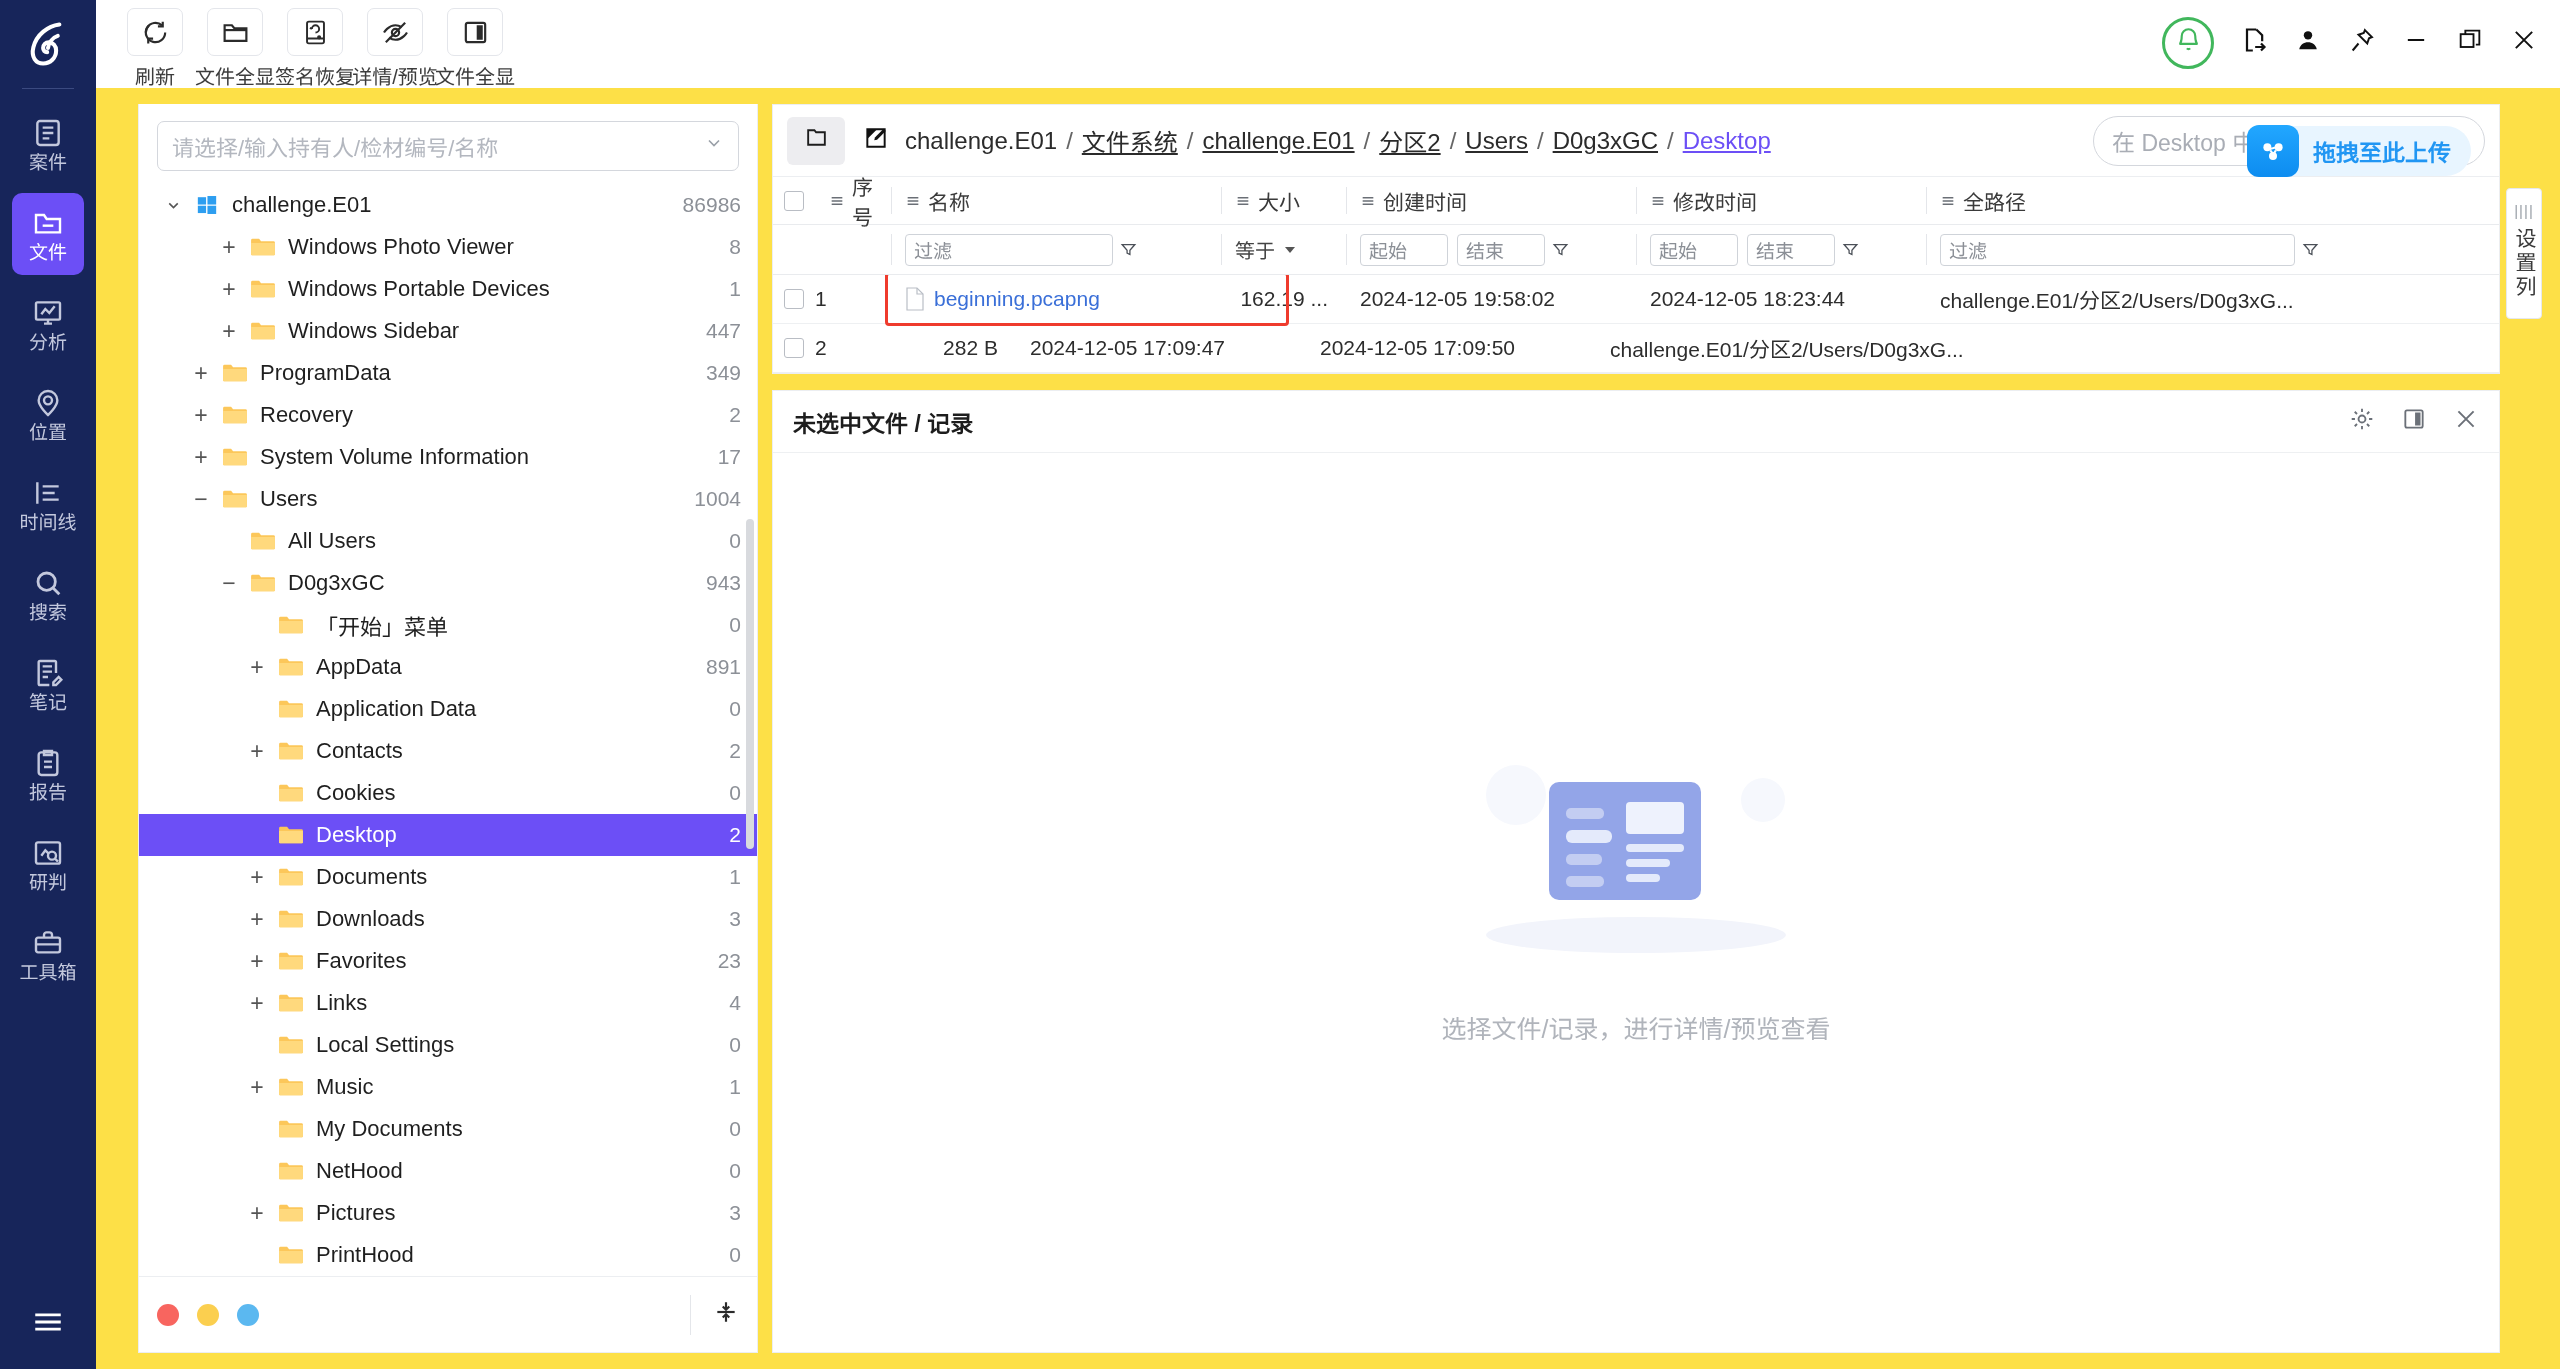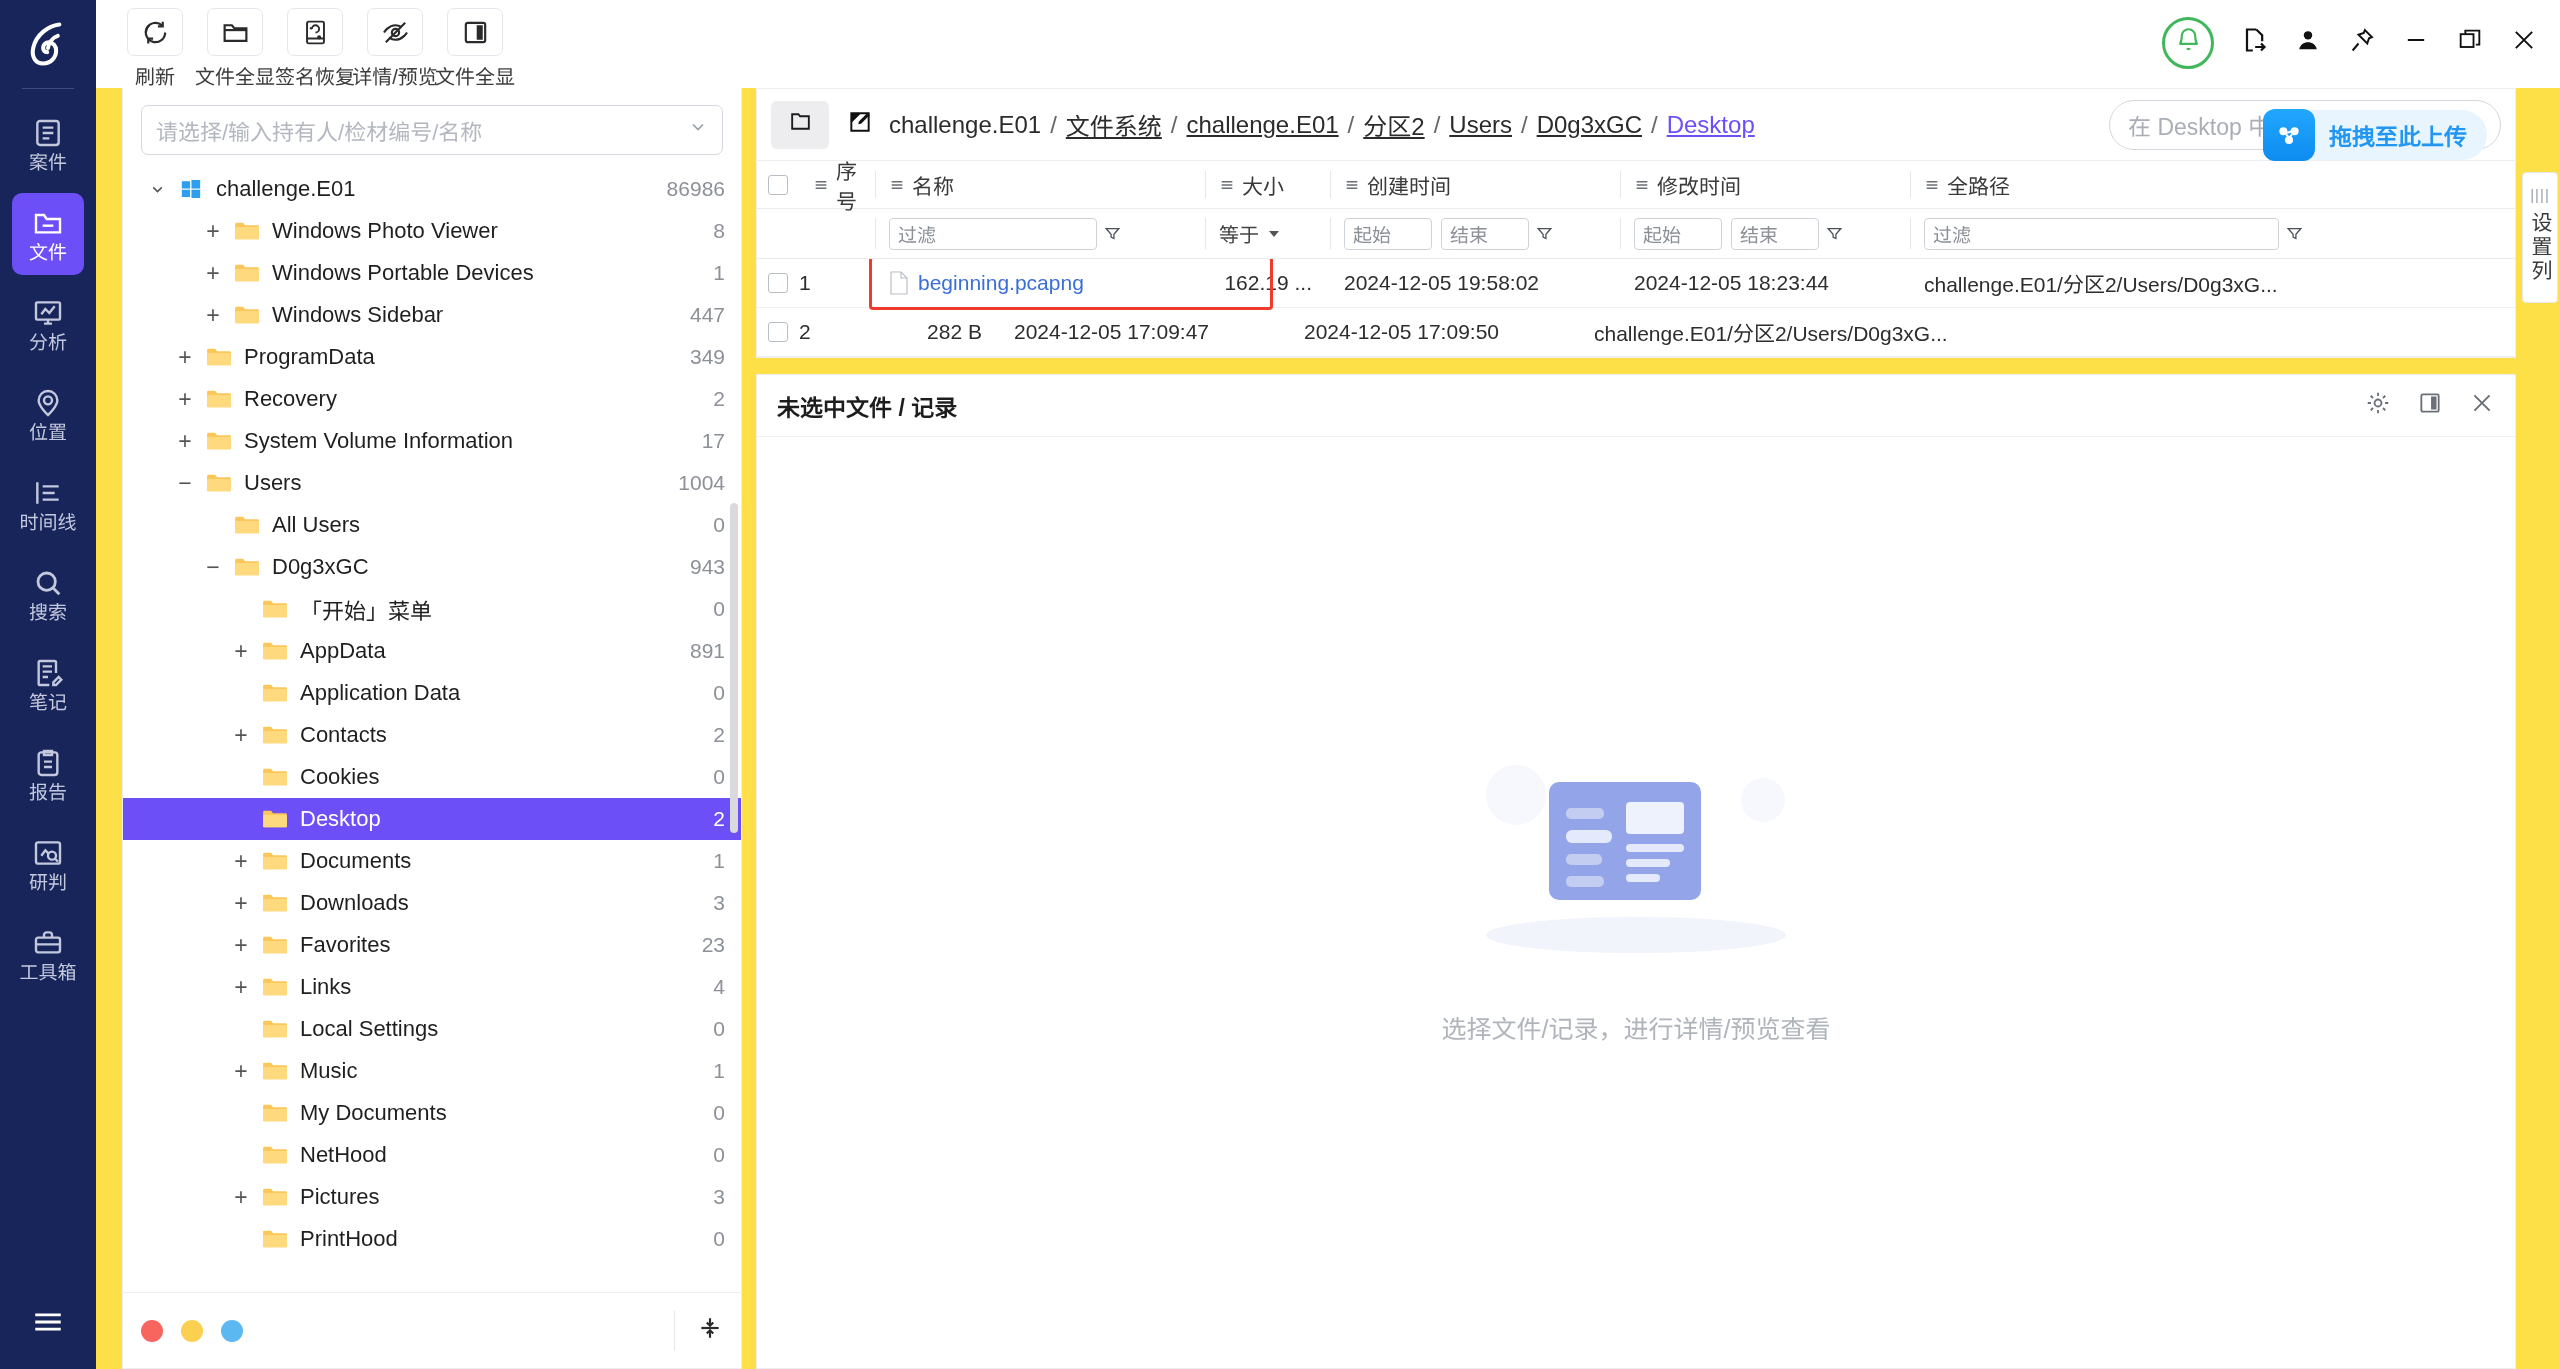--- a/index.html
+++ b/index.html
@@ -55,21 +55,21 @@
   .tb-btn .tb-box svg { width: 29px; height: 29px; }
   .tb-btn .tb-lbl { font-size: 20px; color: #3c3c3c; margin-top: 5px; white-space: nowrap; }
   .tb-right { margin-left: auto; display: flex; align-items: center; gap: 26px; padding-top: 9px; }
   .tb-ic { cursor: pointer; display: flex; align-items: center; justify-content: center; }
   .tb-ic svg { width: 28px; height: 28px; }
   .bell-ring { width: 52px; height: 52px; border: 3px solid #41b75c; border-radius: 50%;
                display: flex; align-items: center; justify-content: center; cursor: pointer; }
   .bell-ring svg { width: 27px; height: 27px; }
 
   
-  .body-split { flex: 1; display: flex; min-height: 0; padding: 0; border-radius: 27px; }
+  .body-split { flex: 1; display: flex; min-height: 0; padding: 16px; border-radius: 27px; }
 
   
   .tree-panel {
     width: 620px; flex: 0 0 620px; background: #ffffff; margin: 0 0 0 26px;
     display: flex; flex-direction: column; min-height: 0; position: relative;
     border: 1px solid #eceef1; border-top: none;
   }
   .tree-search { padding: 17px 18px 13px 18px; }
   .tree-search-box {
     height: 50px; border: 1px solid #d4d7dd; border-radius: 7px; display: flex;

